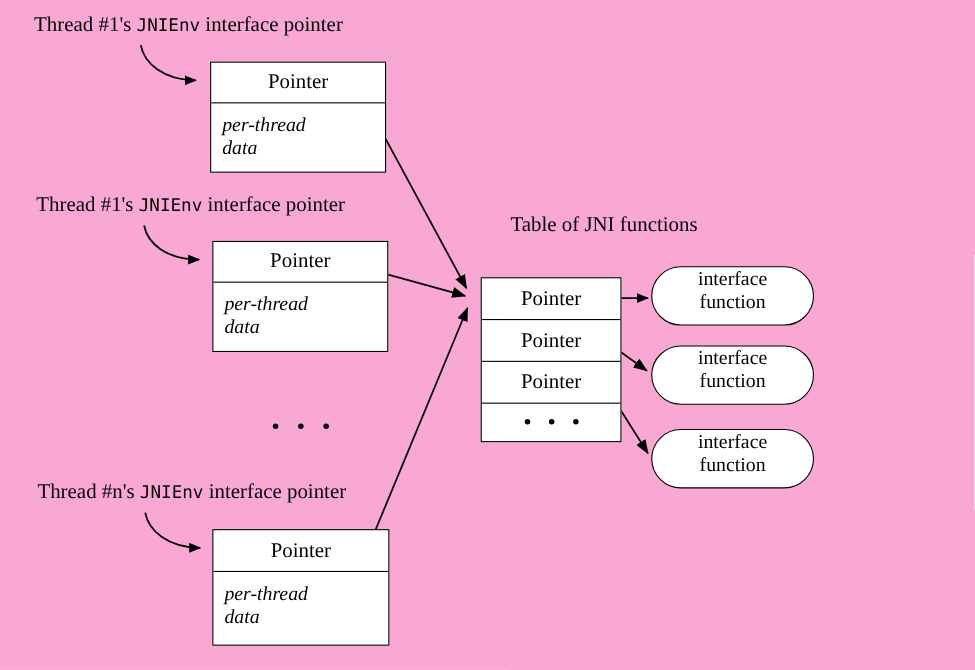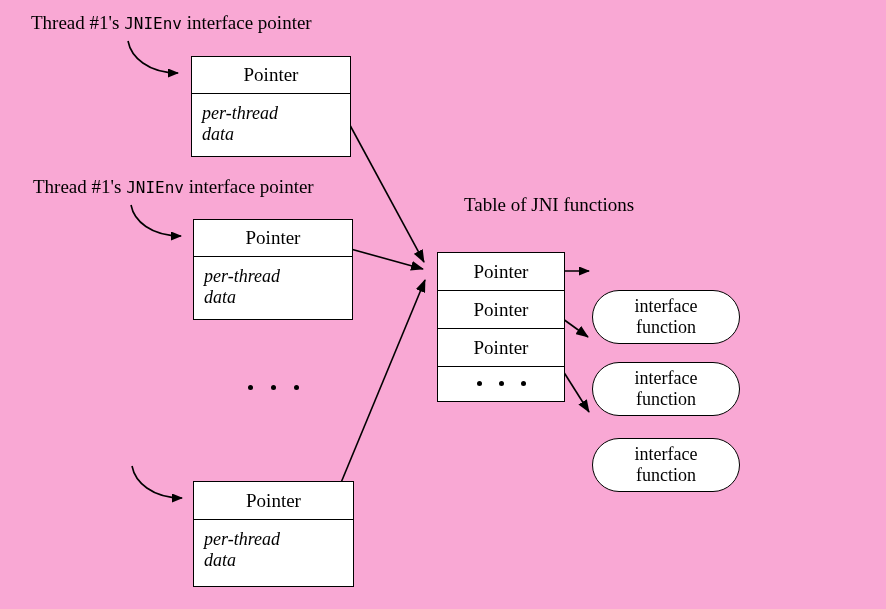--- a/index.html
+++ b/index.html
@@ -84,24 +84,22 @@
   .jni-row.bordered { border-bottom: 1.5px solid #000; }
   .ifunc {
     position: absolute;
     box-sizing: border-box;
     border: 1.5px solid #000;
     border-radius: 28px;
     background: #fff;
     display: flex;
     flex-direction: column;
     align-items: center;
-    justify-content: center;
     font-size: 18px;
     line-height: 21px;
-    margin-top: 48px;
   }
   .ifunc span { display: block; text-align: center; }
   .ellipsis-dots {
     position: absolute;
     display: flex;
     gap: 18px;
     align-items: center;
   }
   .ellipsis-dots i {
     display: block;
@@ -174,20 +172,23 @@
       <span>data</span>
     </div>
   </div>
 
   <div class="ellipsis-dots" style="left:248px; top:385px;">
     <i></i>
     <i></i>
     <i></i>
   </div>
 
+  <div class="lbl" style="left:34px; top:437px;">
+    <span>Thread #n's </span><span class="mono">JNIEnv</span><span> interface pointer</span>
+  </div>
 
   <div class="thread-box" style="left:193px; top:481px; width:161px; height:106px;">
     <div class="ptr-cell" style="top:0; height:38px;">Pointer</div>
     <div class="data-cell" style="top:38px; height:66px;">
       <span>per-thread</span>
       <span>data</span>
     </div>
   </div>
 
   <div class="lbl" style="left:437px; top:194px;margin-left:27px;">Table of JNI functions</div>

